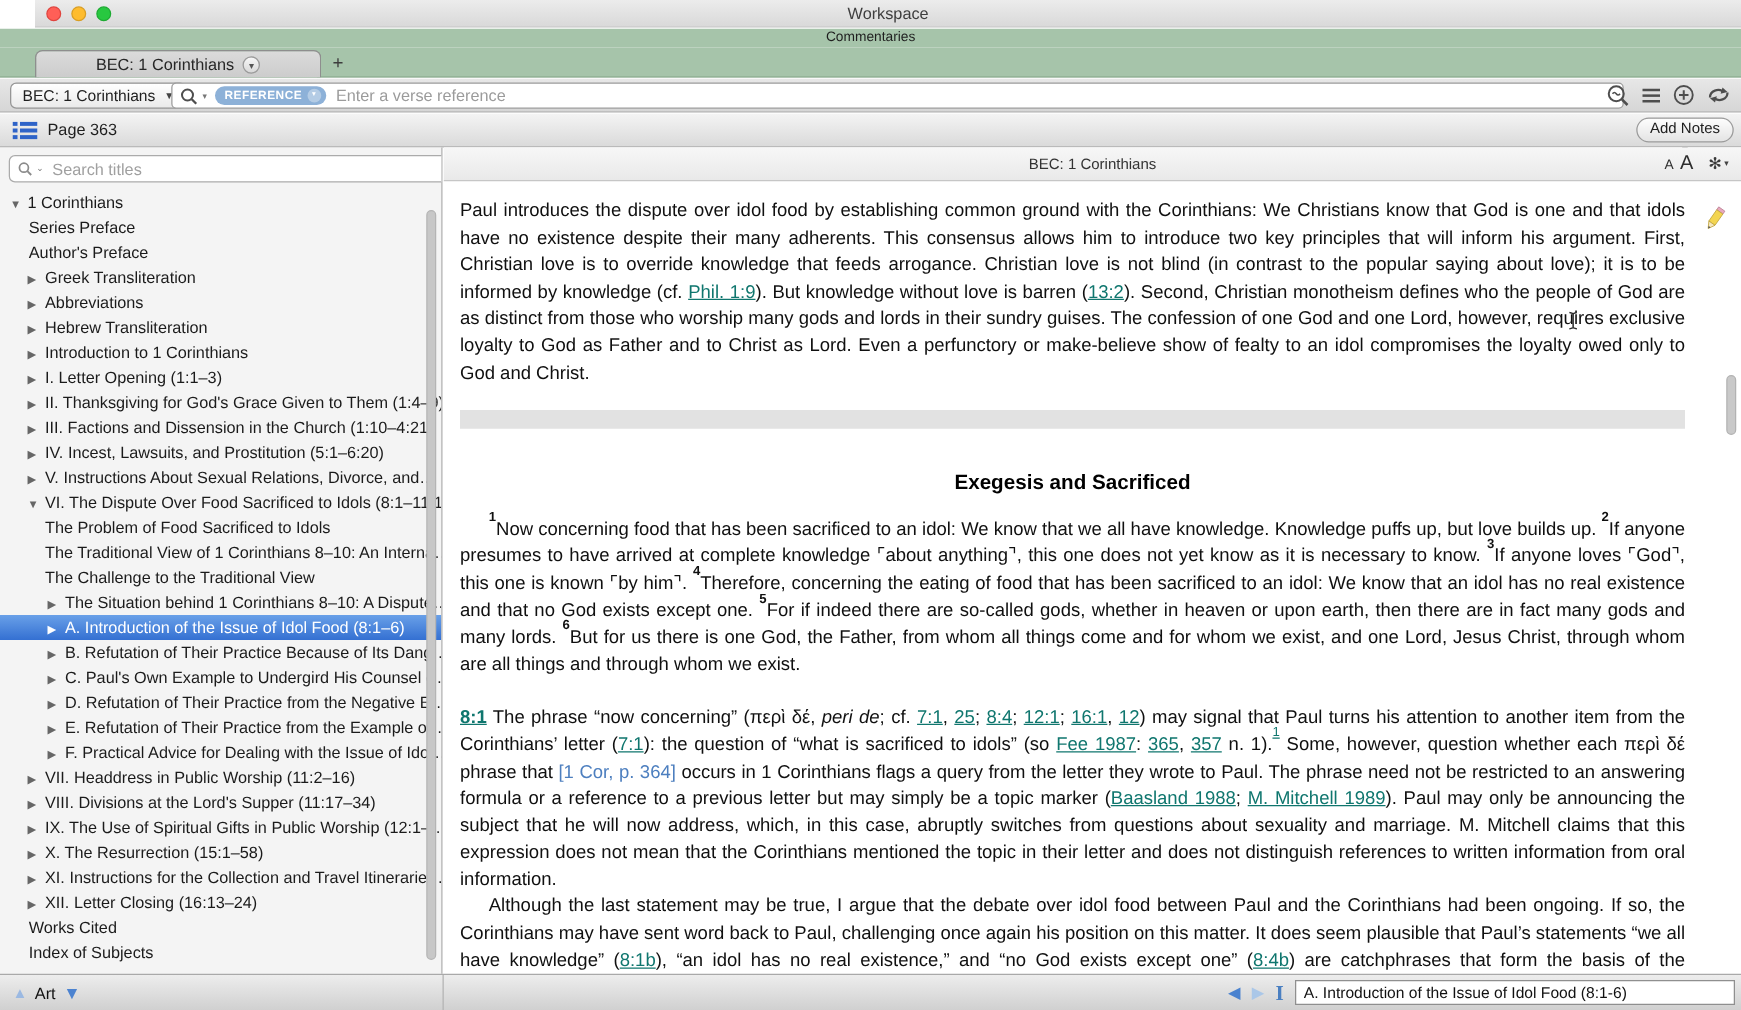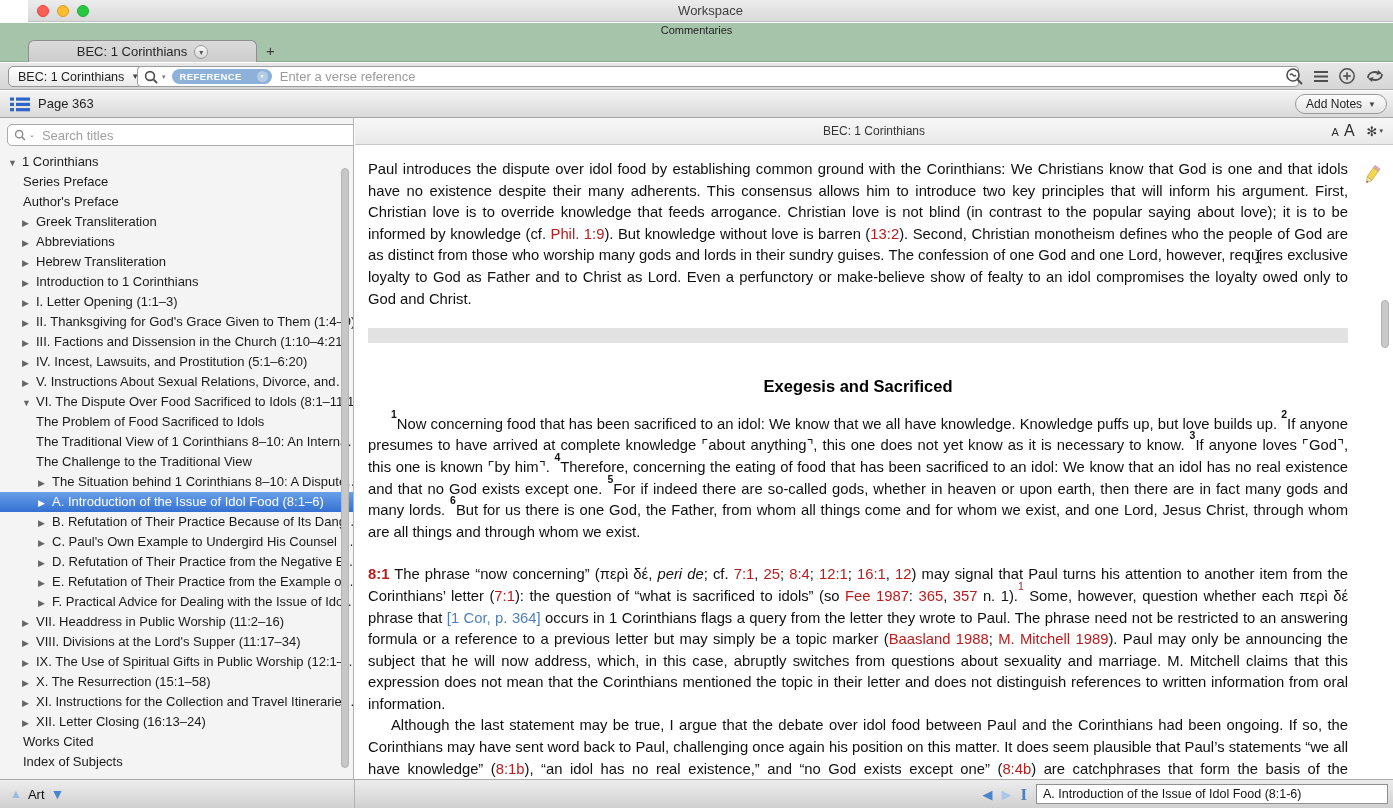--- a/index.html
+++ b/index.html
@@ -38,35 +38,35 @@
   .toolbar { position:absolute; top:63px; left:0; right:0; height:27px;
     background:linear-gradient(#e7e7e7,#d6d6d6); border-bottom:1px solid #adadad; }
   .module-btn { position:absolute; left:8px; top:3px; height:21px; padding:0 9px;
     background:linear-gradient(#ffffff,#eaeaea); border:1px solid #969696; border-radius:5px;
     display:flex; align-items:center; gap:7px; font-size:12.5px; color:#1f1f1f; }
   .dd8 { font-size:8px; color:#444; }
   .searchfield { position:absolute; left:137px; top:3px; width:1162px; height:21px; background:#fff;
     border:1px solid #9c9c9c; border-radius:4px; display:flex; align-items:center; padding:0 6px; gap:4px; }
   .mag-dd { font-size:7px; color:#777; margin-right:2px; }
   .token { background:#8db1d8; border-radius:10px; height:15px; display:flex; align-items:center;
-    gap:15px; padding:0 4px 0 8px; color:#fff; font-size:9.5px; font-weight:bold; letter-spacing:.4px; }
+    gap:4px; padding:0 4px 0 8px; color:#fff; font-size:9.5px; font-weight:bold; letter-spacing:.4px; }
   .token-circ { width:11px; height:11px; border-radius:50%; background:rgba(255,255,255,.35);
     font-size:6px; line-height:11px; text-align:center; color:#fff; }
   .placeholder { color:#9b9b9b; font-size:13px; margin-left:4px; }
   .tb-icons { position:absolute; right:8px; top:4px; display:flex; align-items:center; gap:9px; }
   .tb-icons svg { display:block; }
 
   
   .pagebar { position:absolute; top:91px; left:0; right:0; height:27px;
     background:linear-gradient(#f4f4f4,#dadada); border-bottom:1px solid #a6a6a6; }
   .outline-ic { position:absolute; left:10px; top:6px; }
   .page-label { position:absolute; left:38px; top:0; line-height:26px; font-size:13px; color:#1e1e1e; }
   .addnotes { position:absolute; right:6px; top:3px; height:20px; border-radius:11px; padding:0 10px;
     background:linear-gradient(#fdfdfd,#e4e4e4); border:1px solid #9b9b9b; display:flex;
-    align-items:center; gap:6px; font-size:12px; color:#1e1e1e; }
+    align-items:center; gap:6px; font-size:12px; color:#1e1e1e;flex-direction:column; }
 
   
   .main { position:absolute; top:118px; left:0; right:0; bottom:29px; }
   .sidebar { position:absolute; left:0; top:0; width:354px; height:100%;
     background:#f4f4f4; border-right:1px solid #b3b3b3; overflow:hidden; }
   .sb-search { position:absolute; left:7px; top:6px; width:362px; height:22px; background:#fff;
     border:1px solid #ababab; border-radius:5px; display:flex; align-items:center; padding:0 6px; gap:3px; }
   .sb-search input { border:none; outline:none; flex:1; font-size:13px; color:#222;
     font-family:inherit; background:transparent; }
   .sb-search input::placeholder { color:#a0a0a0; }
@@ -94,21 +94,21 @@
   .fsz .large { font-size:16px; line-height:16px; }
   .gear { font-size:13px; color:#3a3a3a; display:flex; align-items:center; gap:2px; }
   .gear .dd8 { font-size:7px; }
   .c-body { position:absolute; top:27px; left:0; right:0; bottom:0; overflow:hidden;
     padding:14px 45px 0 13px; font-size:14.8px; line-height:21.6px; color:#101010; text-align:justify; }
   .para { margin:0; }
   .indent { text-indent:23px; }
   .gap { margin-top:21px; }
   .sepbar { height:15px; background:#e2e2e2; margin-top:18px; }
   .exeg { margin:33px 0 16px 0; font-size:16.5px; text-align:center; font-weight:bold; color:#000; }
-  a.lnk { color:#b91c1c; cursor:pointer; }
+  a.lnk { color:#0f766e; text-decoration:underline; cursor:pointer; }
   a.lnk.bd { font-weight:bold; }
   .pageref { color:#4d7fbf; }
   sup { font-size:10.5px; line-height:0; position:relative; top:-5px; }
   sup.vnum { font-weight:bold; }
   em { font-style:italic; }
   .pencil { position:absolute; right:12px; top:44px; }
   .c-thumb { position:absolute; right:4px; top:182px; width:8px; height:48px;
     background:#c9c9c9; border:1px solid #b2b2b2; border-radius:5px; }
   .ibeam { position:absolute; left:899px; top:104px; }
 

